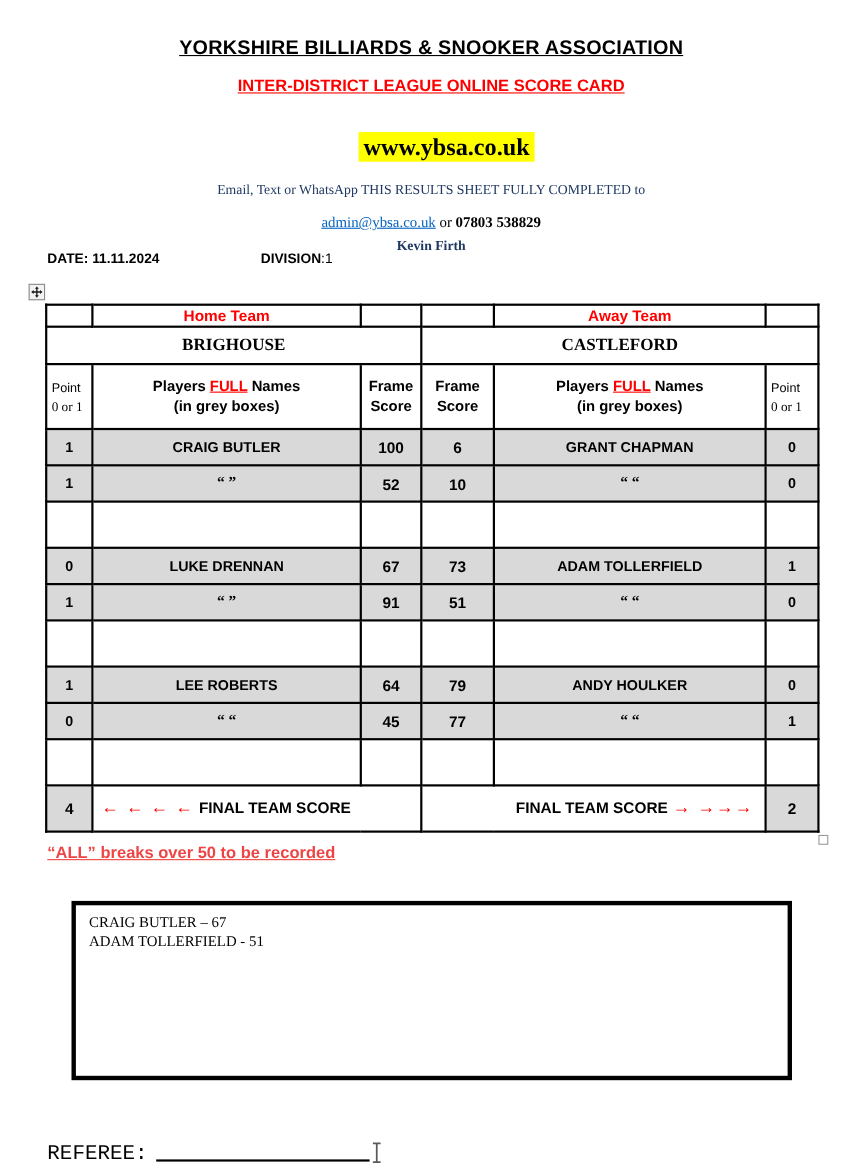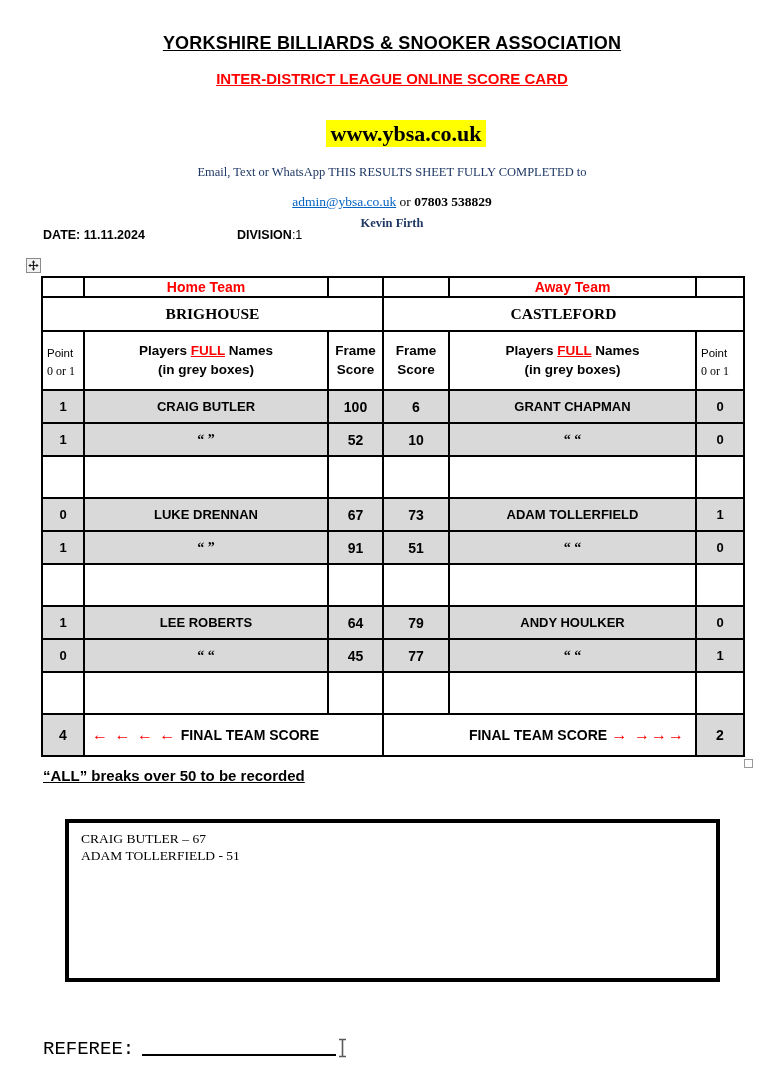--- a/index.html
+++ b/index.html
@@ -52,21 +52,21 @@
   td.c-name  { font-size:13px; font-weight:bold; }
   td.c-name.quote { font-family:"Liberation Serif", serif; font-size:14px; }
   td.c-score { font-size:14px; font-weight:bold; }
   tr.r-final { height:42px; }
   tr.r-final td.c-point { background:#d9d9d9; font-size:14px; }
   td.c-final-l { text-align:left !important; padding-left:7px !important; background:#fff; }
   td.c-final-r { text-align:right !important; padding-right:10px !important; background:#fff; }
   .final-label { font-size:14px; font-weight:bold; color:#000; }
   .arrows { font-size:16px; font-weight:bold; color:#ff0000; letter-spacing:1px; }
   
-  .breaks-note { position:absolute; left:43px; top:767px; font-size:15px; font-weight:bold; color:#000000; }
+  .breaks-note { position:absolute; left:43px; top:767px; font-size:15px; font-weight:bold; color:#ef4444; }
   .breaks-note span { text-decoration:underline; }
   .breaks-box { position:absolute; left:65px; top:819px; width:655px; height:163px;
     box-sizing:border-box; border:4px solid #000; background:#fff;
     padding:8px 12px; font-family:"Liberation Serif", serif; font-size:13.5px; line-height:1.25; text-align:left; cursor:text; }
   
   .referee { position:absolute; left:43px; top:1034px; font-family:Liberation Mono, monospace; font-size:19px; }
   .ref-blank { display:inline-block; width:194px; border-bottom:2px solid #000; height:20px; vertical-align:-2px; margin-left:8px; cursor:text; }
   .ibeam { display:inline-block; margin-left:2px; vertical-align:-4px; }
 </style>
 </head>

